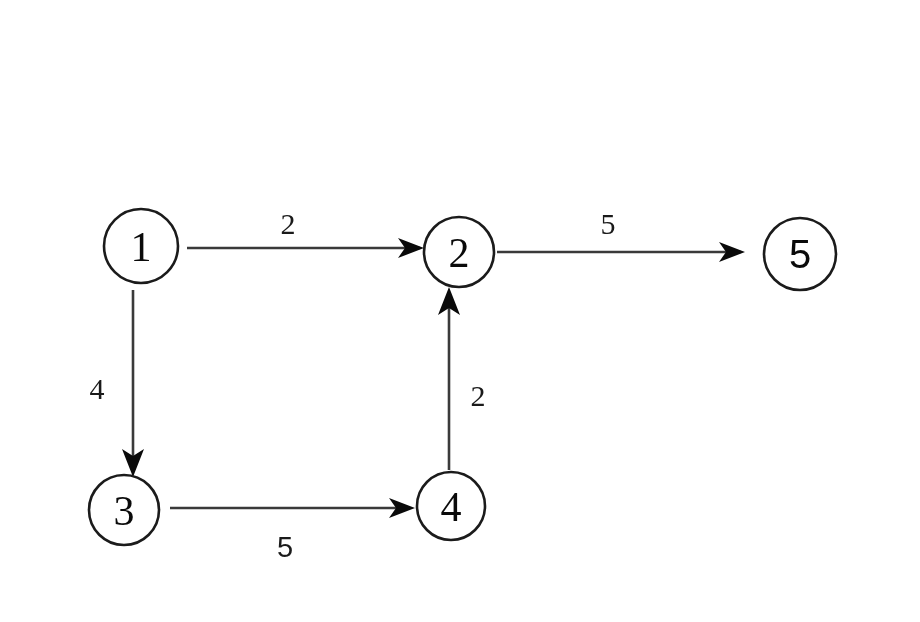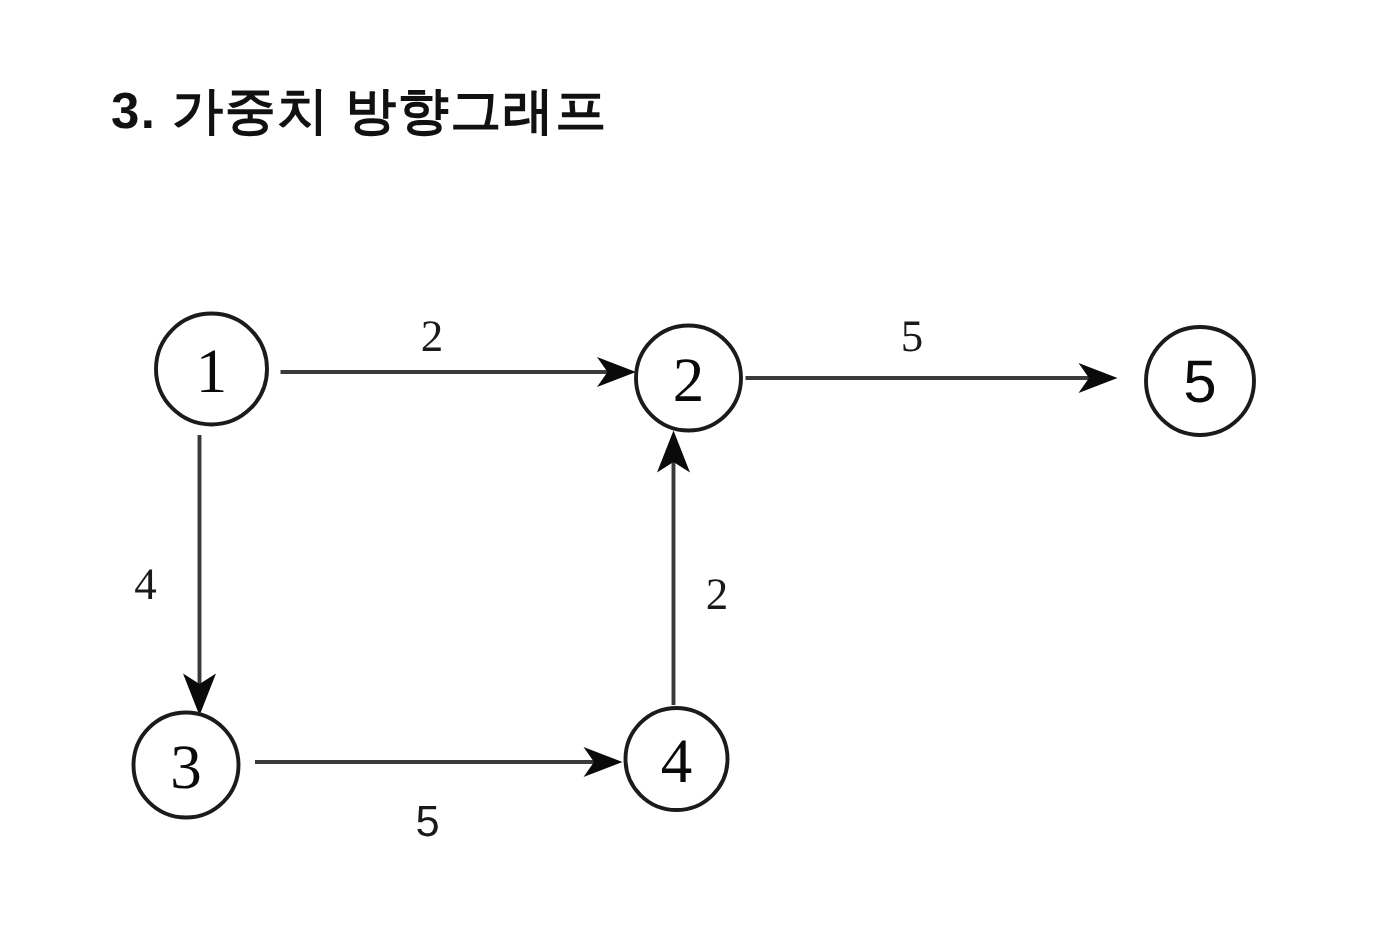--- a/index.html
+++ b/index.html
@@ -73,21 +73,20 @@
   }
   .arrow-head {
     fill: #0a0a0a;
   }
 </style>
 </head>
 <body>
 
 <div id="slide">
 
-  <div id="title">3. 가중치 방향그래프</div>
 
   <svg id="graph" viewBox="0 0 920 622" width="920" height="622" xmlns="http://www.w3.org/2000/svg">
 
     <g>
       <line class="edge-line" x1="187" y1="248" x2="420" y2="248"></line>
       <path class="arrow-head" d="M 424 248 L 398 258 L 405 248 L 398 238 Z"></path>
       <text class="edge-label" x="288" y="234" text-anchor="middle">2</text>
     </g>
 
     <g>

